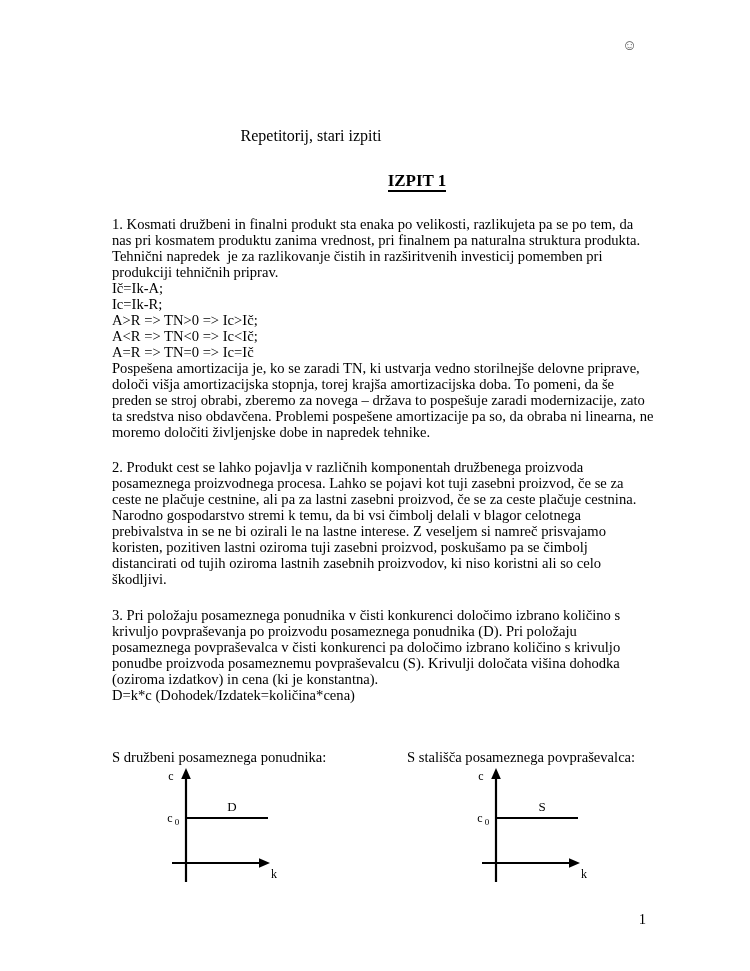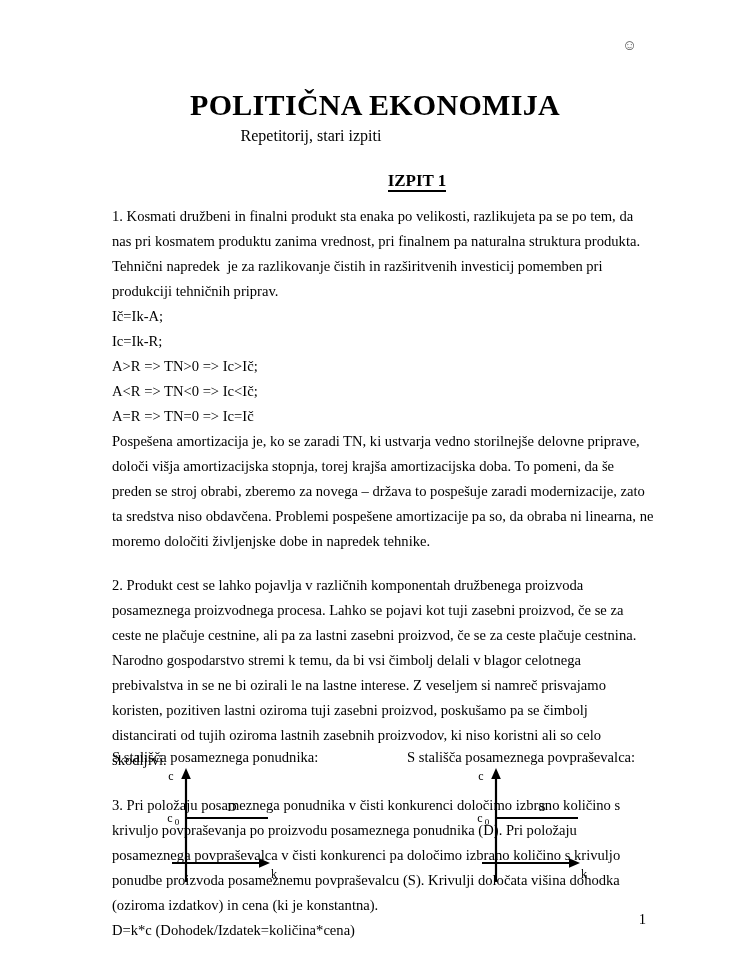--- a/index.html
+++ b/index.html
@@ -61,25 +61,25 @@
     padding-left: 42px;
   }
   .section-heading span {
     border-bottom: 2px solid #000;
     padding-bottom: 0px;
   }
 
   
   .body-area {
     position: absolute;
-    top: 204px;
+    top: 216px;
     left: 112px;
     width: 543px;
     font-size: 14.6px;
-    line-height: 25px;
+    line-height: 16px;
   }
   .para {
     margin: 0;
     white-space: pre-wrap;
   }
   .para-gap {
     height: 19.4px;
   }
 
   
@@ -123,21 +123,20 @@
     font-size: 14.6px;
   }
 </style>
 </head>
 <body>
 
 <div class="page">
 
   <div class="smiley">☺</div>
 
-  <div class="doc-title">POLITIČNA EKONOMIJA</div>
 
   <div class="doc-subtitle">Repetitorij, stari izpiti</div>
 
   <div class="section-heading">
     <span>IZPIT 1</span>
   </div>
 
   <div class="body-area">
     <p class="para">1. Kosmati družbeni in finalni produkt sta enaka po velikosti, razlikujeta pa se po tem, da nas pri kosmatem produktu zanima vrednost, pri finalnem pa naturalna struktura produkta.
 Tehnični napredek  je za razlikovanje čistih in razširitvenih investicij pomemben pri produkciji tehničnih priprav.
@@ -148,21 +147,21 @@
 A=R =&gt; TN=0 =&gt; Ic=Ič
 Pospešena amortizacija je, ko se zaradi TN, ki ustvarja vedno storilnejše delovne priprave, določi višja amortizacijska stopnja, torej krajša amortizacijska doba. To pomeni, da še preden se stroj obrabi, zberemo za novega – država to pospešuje zaradi modernizacije, zato ta sredstva niso obdavčena. Problemi pospešene amortizacije pa so, da obraba ni linearna, ne moremo določiti življenjske dobe in napredek tehnike.</p>
     <div class="para-gap"></div>
     <p class="para">2. Produkt cest se lahko pojavlja v različnih komponentah družbenega proizvoda posameznega proizvodnega procesa. Lahko se pojavi kot tuji zasebni proizvod, če se za ceste ne plačuje cestnine, ali pa za lastni zasebni proizvod, če se za ceste plačuje cestnina. Narodno gospodarstvo stremi k temu, da bi vsi čimbolj delali v blagor celotnega prebivalstva in se ne bi ozirali le na lastne interese. Z veseljem si namreč prisvajamo koristen, pozitiven lastni oziroma tuji zasebni proizvod, poskušamo pa se čimbolj distancirati od tujih oziroma lastnih zasebnih proizvodov, ki niso koristni ali so celo škodljivi.</p>
     <div class="para-gap"></div>
     <p class="para">3. Pri položaju posameznega ponudnika v čisti konkurenci določimo izbrano količino s krivuljo povpraševanja po proizvodu posameznega ponudnika (D). Pri položaju posameznega povpraševalca v čisti konkurenci pa določimo izbrano količino s krivuljo ponudbe proizvoda posameznemu povpraševalcu (S). Krivulji določata višina dohodka (oziroma izdatkov) in cena (ki je konstantna).
 D=k*c (Dohodek/Izdatek=količina*cena)</p>
   </div>
 
   <div class="cap-row">
-    <div class="cap-left">S stališča posameznega ponudnika:</div>
+    <div class="cap-left">S družbeni posameznega ponudnika:</div>
     <div class="cap-right">S stališča posameznega povpraševalca:</div>
   </div>
 
   <div class="figure figure-left">
     <svg width="140" height="120" viewBox="0 0 140 120">
 
       <line x1="28" y1="10" x2="28" y2="116" stroke="#000" stroke-width="2.2"></line>
       <polygon points="28,2 23.2,13 32.8,13" fill="#000"></polygon>
 
       <line x1="14" y1="97" x2="104" y2="97" stroke="#000" stroke-width="2.2"></line>

